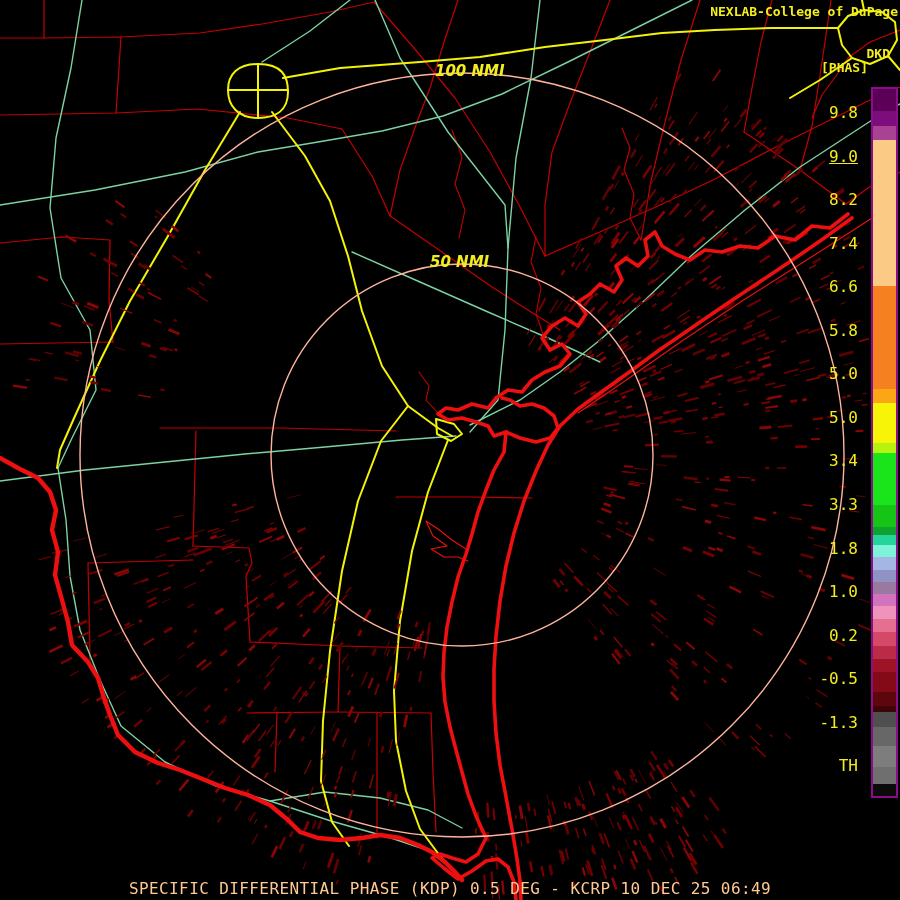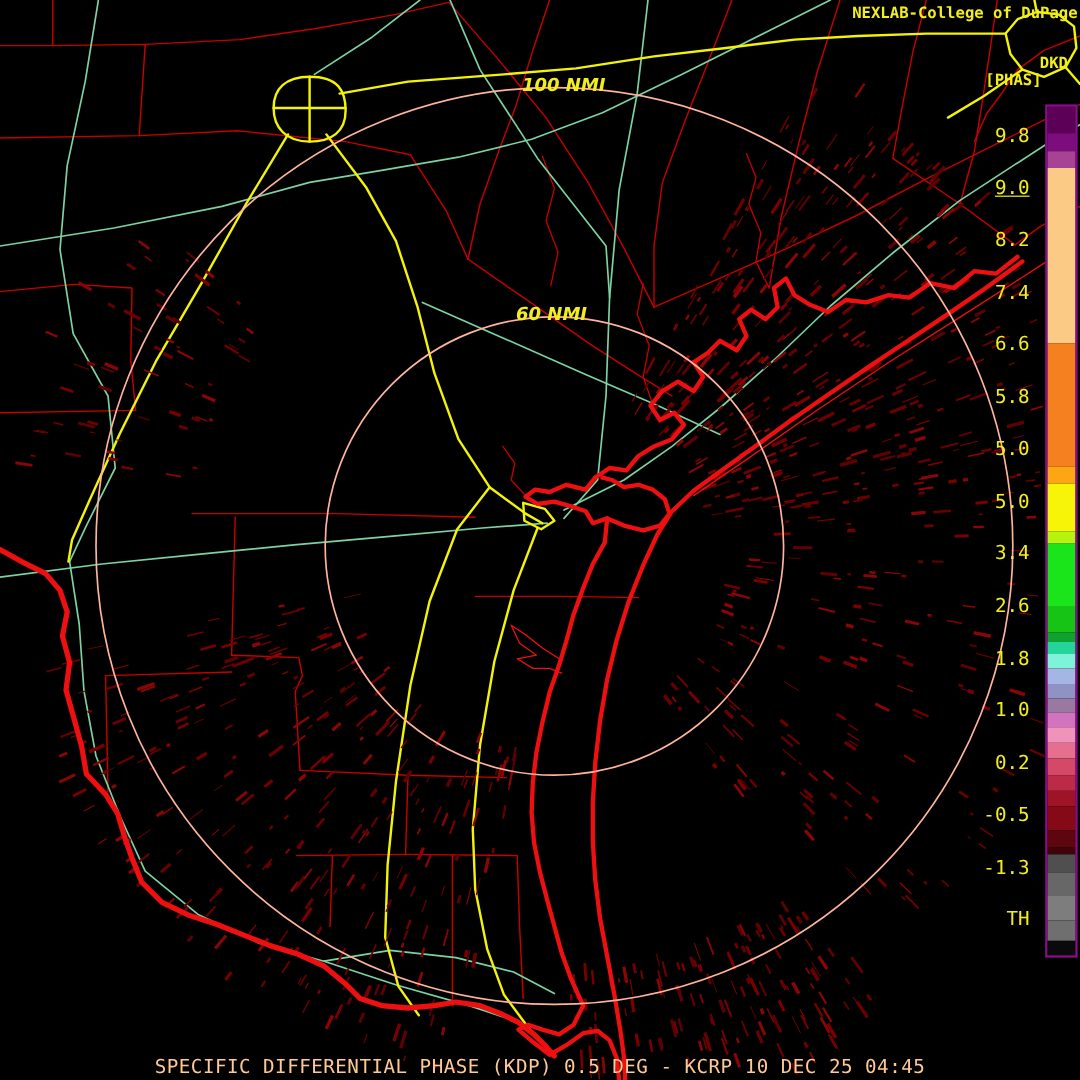--- a/index.html
+++ b/index.html
@@ -1147,21 +1147,21 @@
       <circle class="ln ring" cx="462" cy="455" r="191"></circle>
       <circle class="ln ring" cx="462" cy="455" r="382"></circle>
     </g>
   </svg>
 
   <div class="yellow-text hdr" style="top:5px;right:2px;">NEXLAB-College of DuPage</div>
   <div class="yellow-text hdr" style="top:47px;right:10px;">DKD</div>
   <div class="yellow-text hdr" style="top:61px;right:32px;">[PHAS]</div>
 
   <div class="yellow-text ring-label" style="top:62px;left:435px;">100 NMI</div>
-  <div class="yellow-text ring-label" style="top:253px;left:430px;">60 NMI</div>
+  <div class="yellow-text ring-label" style="top:253px;left:430px;">50 NMI</div>
 
   <div id="color-scale-bar" style="border-color: rgb(140, 13, 140); height: 707px;">
       <div class="seg" style="height: 22px; background: rgb(92, 0, 87);"></div>
       <div class="seg" style="height: 15px; background: rgb(125, 13, 125);"></div>
       <div class="seg" style="height: 14px; background: rgb(168, 66, 146);"></div>
       <div class="seg" style="height: 146px; background: rgb(251, 202, 133);"></div>
       <div class="seg" style="height: 103px; background: rgb(245, 128, 32);"></div>
       <div class="seg" style="height: 14px; background: rgb(252, 166, 22);"></div>
       <div class="seg" style="height: 40px; background: rgb(248, 244, 7);"></div>
       <div class="seg" style="height: 10px; background: rgb(182, 244, 16);"></div>
@@ -1191,23 +1191,23 @@
   <div id="scale-ticks">
       <div class="tick" style="top: 105px;">9.8</div>
       <div class="tick" style="top: 148.55px; text-decoration: underline;">9.0</div>
       <div class="tick" style="top: 192.1px;">8.2</div>
       <div class="tick" style="top: 235.65px;">7.4</div>
       <div class="tick" style="top: 279.2px;">6.6</div>
       <div class="tick" style="top: 322.75px;">5.8</div>
       <div class="tick" style="top: 366.3px;">5.0</div>
       <div class="tick" style="top: 409.85px;">5.0</div>
       <div class="tick" style="top: 453.4px; text-align: right;">3.4</div>
-      <div class="tick" style="top: 496.95px;">2.6</div>
+      <div class="tick" style="top: 496.95px;">3.3</div>
       <div class="tick" style="top: 540.5px;">1.8</div>
       <div class="tick" style="top: 584.05px;">1.0</div>
       <div class="tick" style="top: 627.6px; margin-left: 16px;">0.2</div>
       <div class="tick" style="top: 671.15px;">-0.5</div>
       <div class="tick" style="top: 714.7px;">-1.3</div>
       <div class="tick" style="top: 758.25px;">TH</div>
     </div>
 
-  <div id="status-bar">SPECIFIC DIFFERENTIAL PHASE (KDP) 0.5 DEG - KCRP 10 DEC 25 04:45</div>
+  <div id="status-bar">SPECIFIC DIFFERENTIAL PHASE (KDP) 0.5 DEG - KCRP 10 DEC 25 06:49</div>
 </div>
 
 </body></html>

